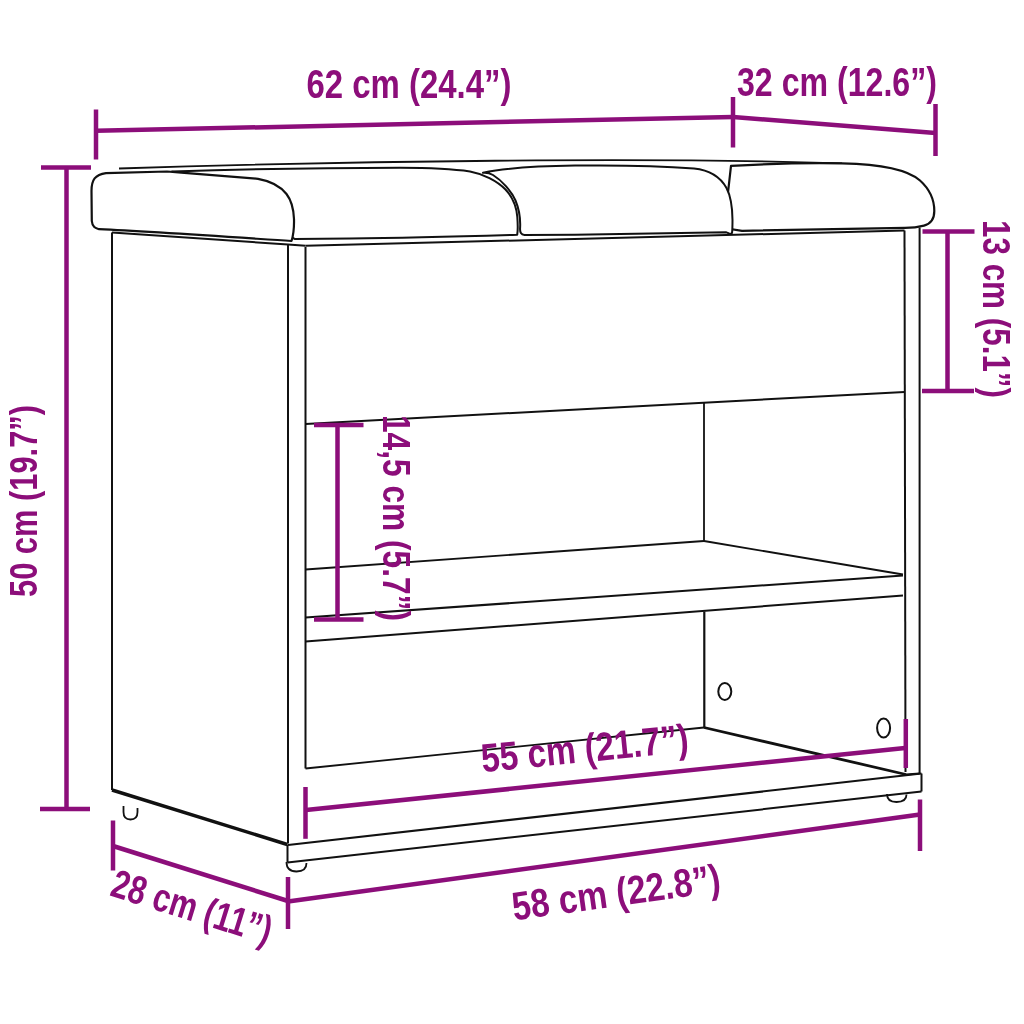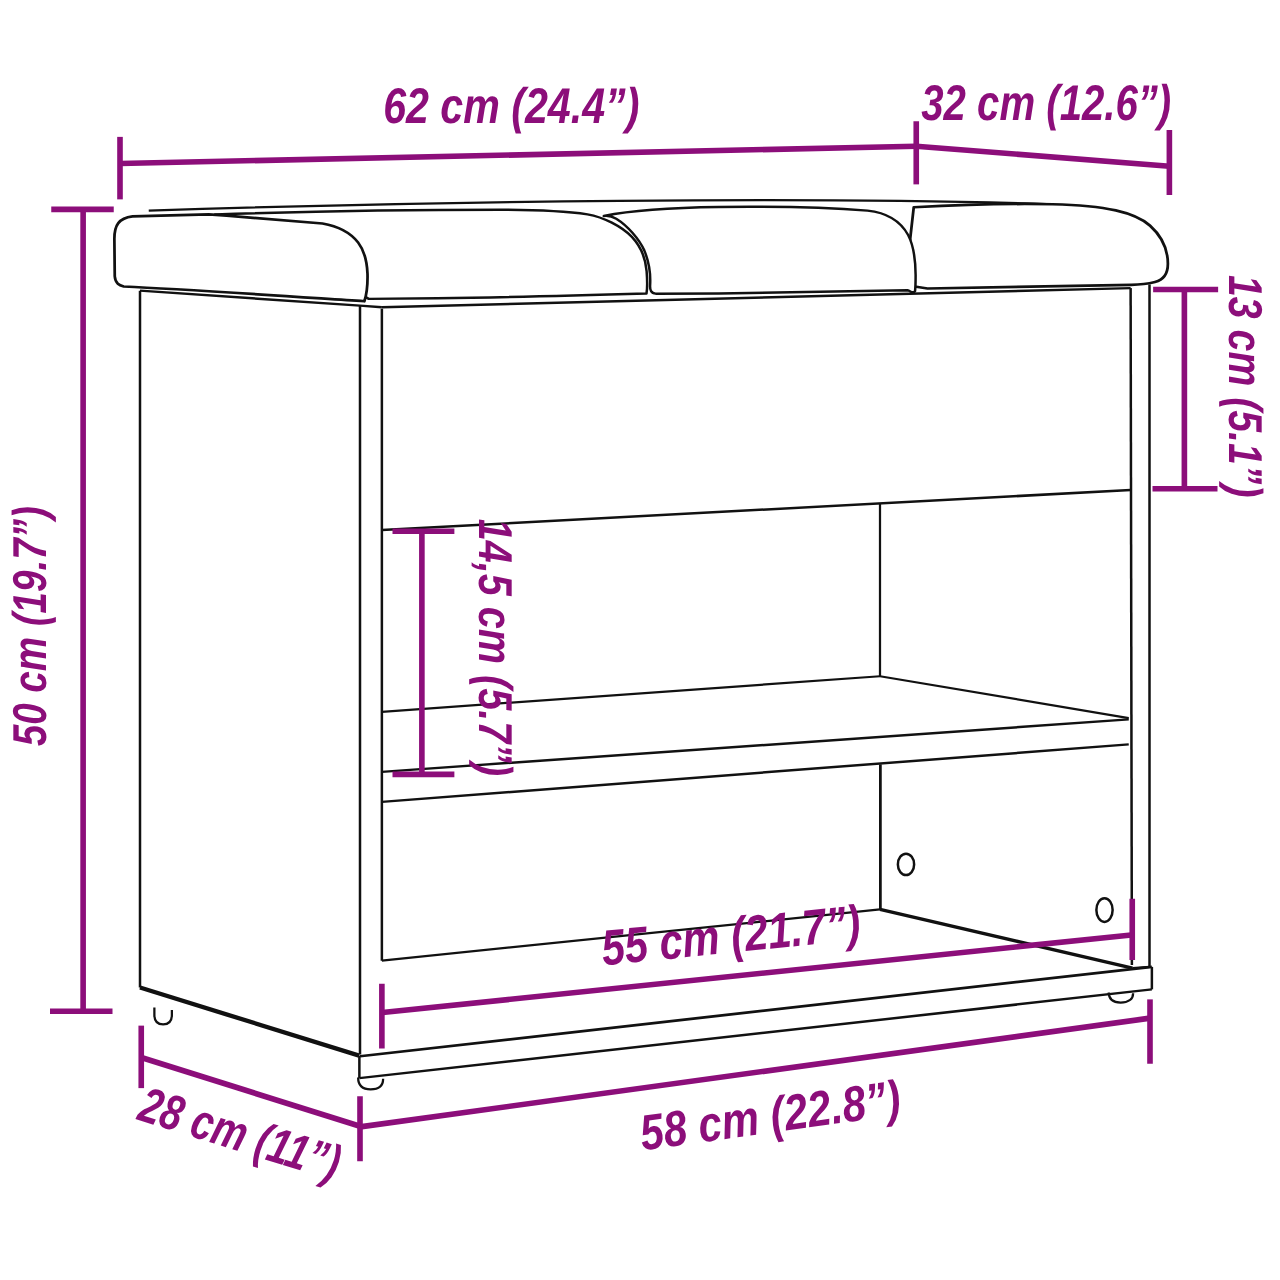--- a/index.html
+++ b/index.html
@@ -1,16 +1,16 @@
 <!DOCTYPE html>
 <html><head>
 <meta charset="utf-8">
 <style>
   html,body{margin:0;padding:0;background:#ffffff;}
-  .wrap{width:1024px;height:1024px;position:relative;font-style:italic;}
+  .wrap{width:1024px;height:1024px;position:relative;}
   text{font-family:"Liberation Sans", sans-serif;font-weight:bold;fill:#8C0E7A;}
 </style>
 </head>
 <body>
 <div class="wrap">
 <svg width="1024" height="1024" viewBox="0 0 1024 1024" xmlns="http://www.w3.org/2000/svg">
 
   <rect x="0" y="0" width="1024" height="1024" fill="#ffffff"></rect>
 
   <path d="M119,168.5 C350,161 650,157 842,163.4" fill="none" stroke="#111111" stroke-width="1.8"></path>

